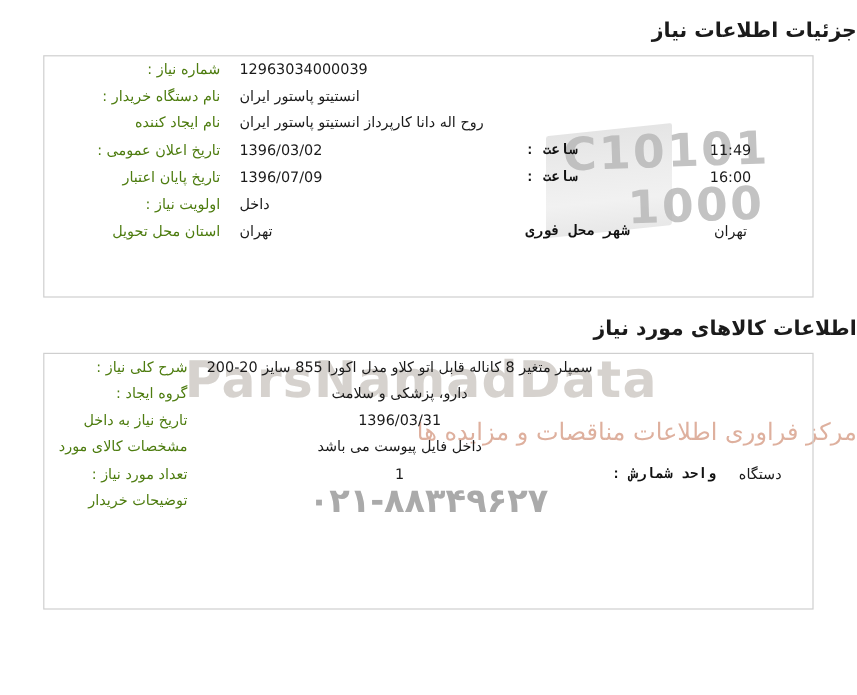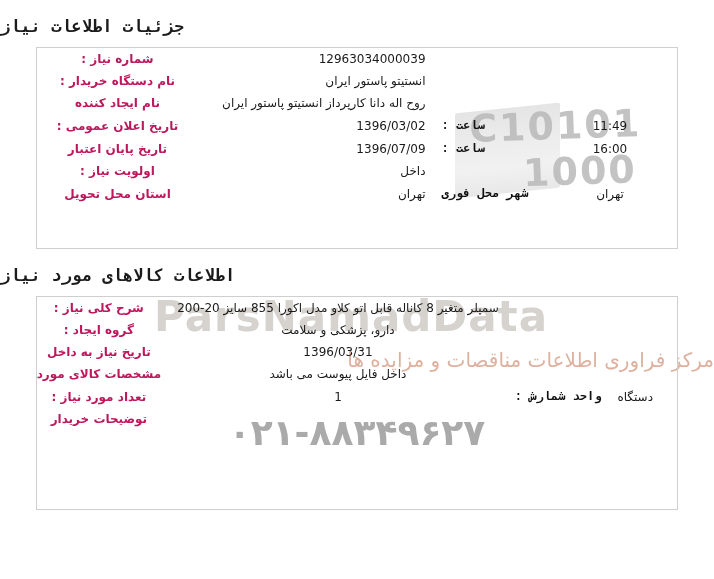--- a/index.html
+++ b/index.html
@@ -79,69 +79,68 @@
     top: 404px;
     text-align: center;
     font-size: 20px;
     color: #b9c9a8;
     opacity: .95;
   }
   .wm-phone {
     position: absolute;
     left: 0;
     right: 0;
-    top: 412px;
-    text-align: center;
-    font-size: 36px;
+    top: 401px;
+    text-align: center;
+    font-size: 28px;
     font-weight: bold;
     color: #8e8e8e;
     opacity: .75;
     letter-spacing: 1px;
   }
 
   
   .page {
     position: relative;
     z-index: 2;
   }
   .section-title {
-    text-align: left;
+    text-align: right;
     font-size: 17px;
     font-weight: bold;
     color: #1b1b1b;
     padding: 16px 0 10px 0;
-    font-family: Liberation Mono, monospace;
   }
   .panel {
     margin: 0 36px;
     border: 1px solid #cfcfcf;
     background: transparent;
   }
   .panel.first { height: 200px; }
   .panel.second { height: 212px; }
 
   table.rows {
     width: 100%;
     border-collapse: collapse;
     font-size: 12px;
   }
   table.rows td {
     padding: 4px 8px;
     vertical-align: middle;
     white-space: nowrap;
   }
   .lbl {
-    text-align: center;
-    font-weight: bold;
-    color: #be185d;
+    text-align: right;
+    font-weight: normal;
+    color: #4d7c0f;
     width: 150px;
     padding-left: 10px !important;
   }
   .val {
-    text-align: right;
+    text-align: left;
     color: #1a1a1a;
     width: 230px;
   }
   .lbl2 {
     text-align: left;
     font-weight: bold;
     color: #111;
     width: 120px;
     font-family: Liberation Mono, monospace;
   }

